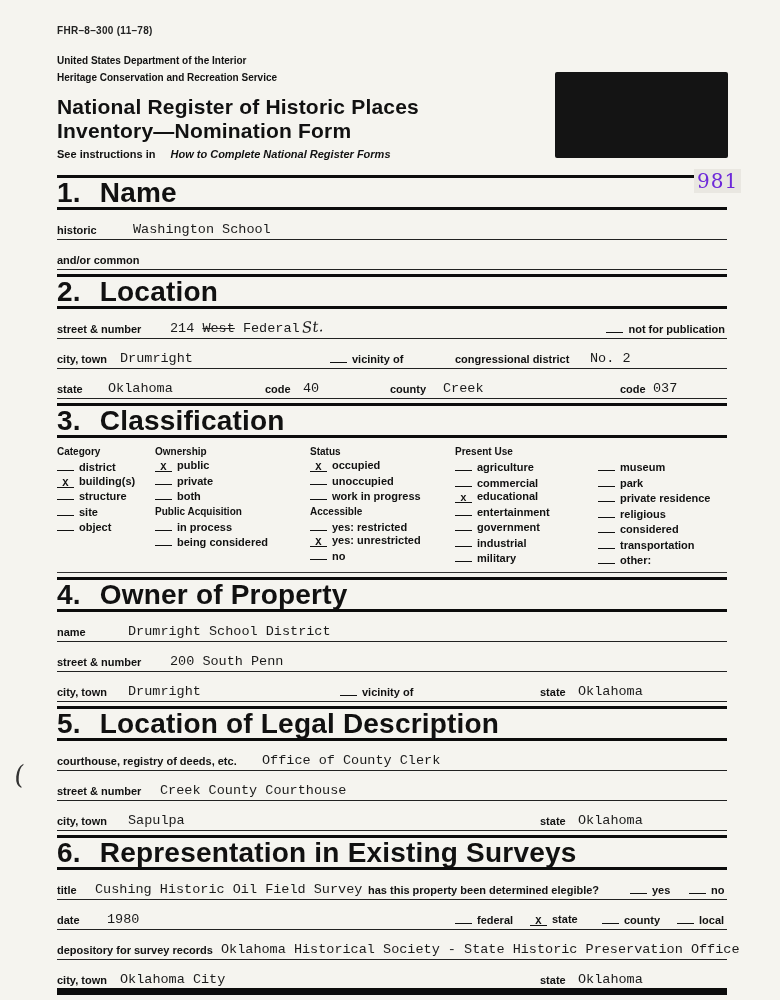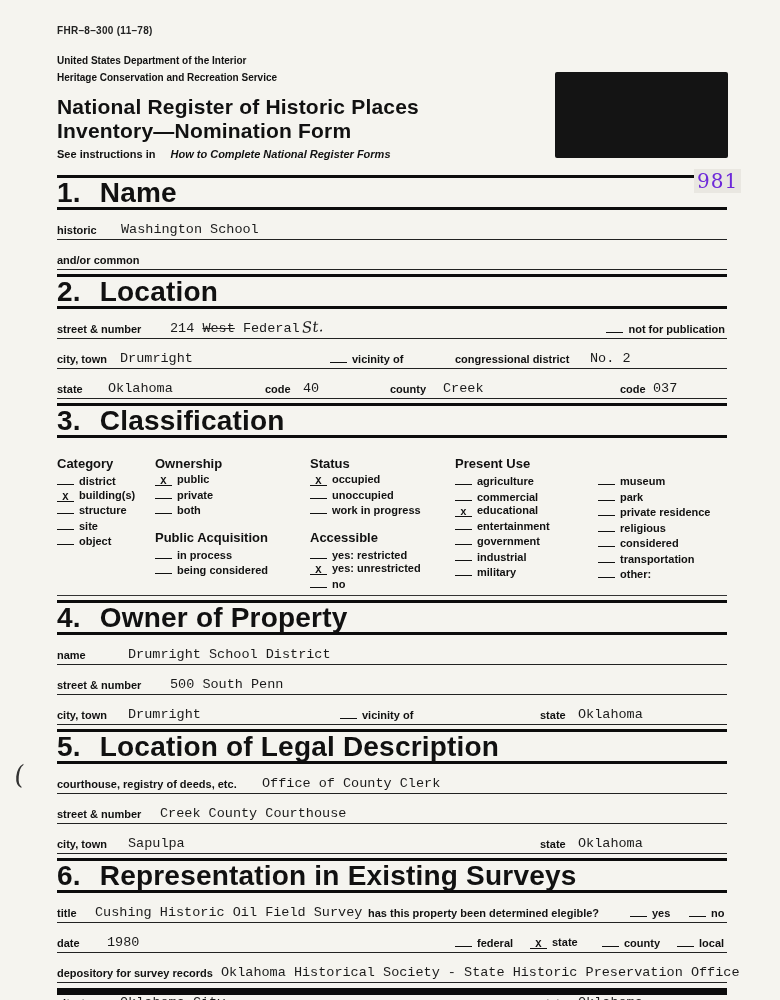--- a/index.html
+++ b/index.html
@@ -42,21 +42,21 @@
     display:inline-block;transform:rotate(-4deg);margin-left:2px;color:#222;
   }
   .chk-inline{position:absolute;bottom:3px;font-size:11px;font-weight:bold;white-space:nowrap;}
   .blank{
     display:inline-block;width:17px;height:11px;line-height:11px;
     border-bottom:1.3px solid #111;text-align:center;margin-right:5px;
     vertical-align:baseline;
   }
   .mark{font-family:"Liberation Mono","DejaVu Sans Mono",monospace;font-size:10.5px;font-weight:bold;position:relative;top:1px;}
   .classification{display:flex;margin-top:6px;padding-bottom:4px;border-bottom:1px solid #333;}
-  .col-title{font-size:13px;font-weight:bold;margin:12px 0 2px;}
+  .col-title{font-size:10px;font-weight:bold;margin:2px 0 2px;}
   .chk{font-size:11px;font-weight:bold;line-height:13.5px;white-space:nowrap;margin:0;}
   .pu-cols{display:flex;justify-content:center;}
   .stamp{position:absolute;left:555px;top:72px;width:173px;height:86px;background:#141414;border-radius:2px;}
   .stamp-digits{
     position:absolute;left:694px;top:133px;z-index:2;
     font-family:"DejaVu Serif",serif;font-size:20px;color:#6d28d9;
     background:#e9e7e1;padding:0 3px;letter-spacing:1px;margin-top:36px;
   }
   .margin-mark{
     position:absolute;left:14px;top:760px;
@@ -91,21 +91,21 @@
     <div class="instr">
       <span>See instructions in </span><em>How to Complete National Register Forms</em>
     </div>
 
     <div class="sec-head first-head">
       <span class="sec-num">1.</span><span>Name</span>
     </div>
 
     <div class="row">
       <span class="lbl" style="left:0">historic</span>
-      <span class="val" style="left:64px">Washington School</span>
+      <span class="val" style="left:76px">Washington School</span>
     </div>
     <div class="row">
       <span class="lbl" style="left:0">and/or common</span>
       <span class="val" style="left:120px"></span>
     </div>
 
     <div class="sec-head">
       <span class="sec-num">2.</span><span>Location</span>
     </div>
 
@@ -204,21 +204,21 @@
     <div class="sec-head">
       <span class="sec-num">4.</span><span>Owner of Property</span>
     </div>
 
     <div class="row">
       <span class="lbl" style="left:0">name</span>
       <span class="val" style="left:71px">Drumright School District</span>
     </div>
     <div class="row">
       <span class="lbl" style="left:0">street &amp; number</span>
-      <span class="val" style="left:113px">500 South Penn</span>
+      <span class="val" style="left:113px">200 South Penn</span>
     </div>
     <div class="row">
       <span class="lbl" style="left:0">city, town</span>
       <span class="val" style="left:71px">Drumright</span>
       <span class="chk-inline" style="left:283px">
         <span class="blank"></span><span>vicinity of</span>
       </span>
       <span class="lbl" style="left:483px">state</span>
       <span class="val" style="left:521px">Oklahoma</span>
     </div>

